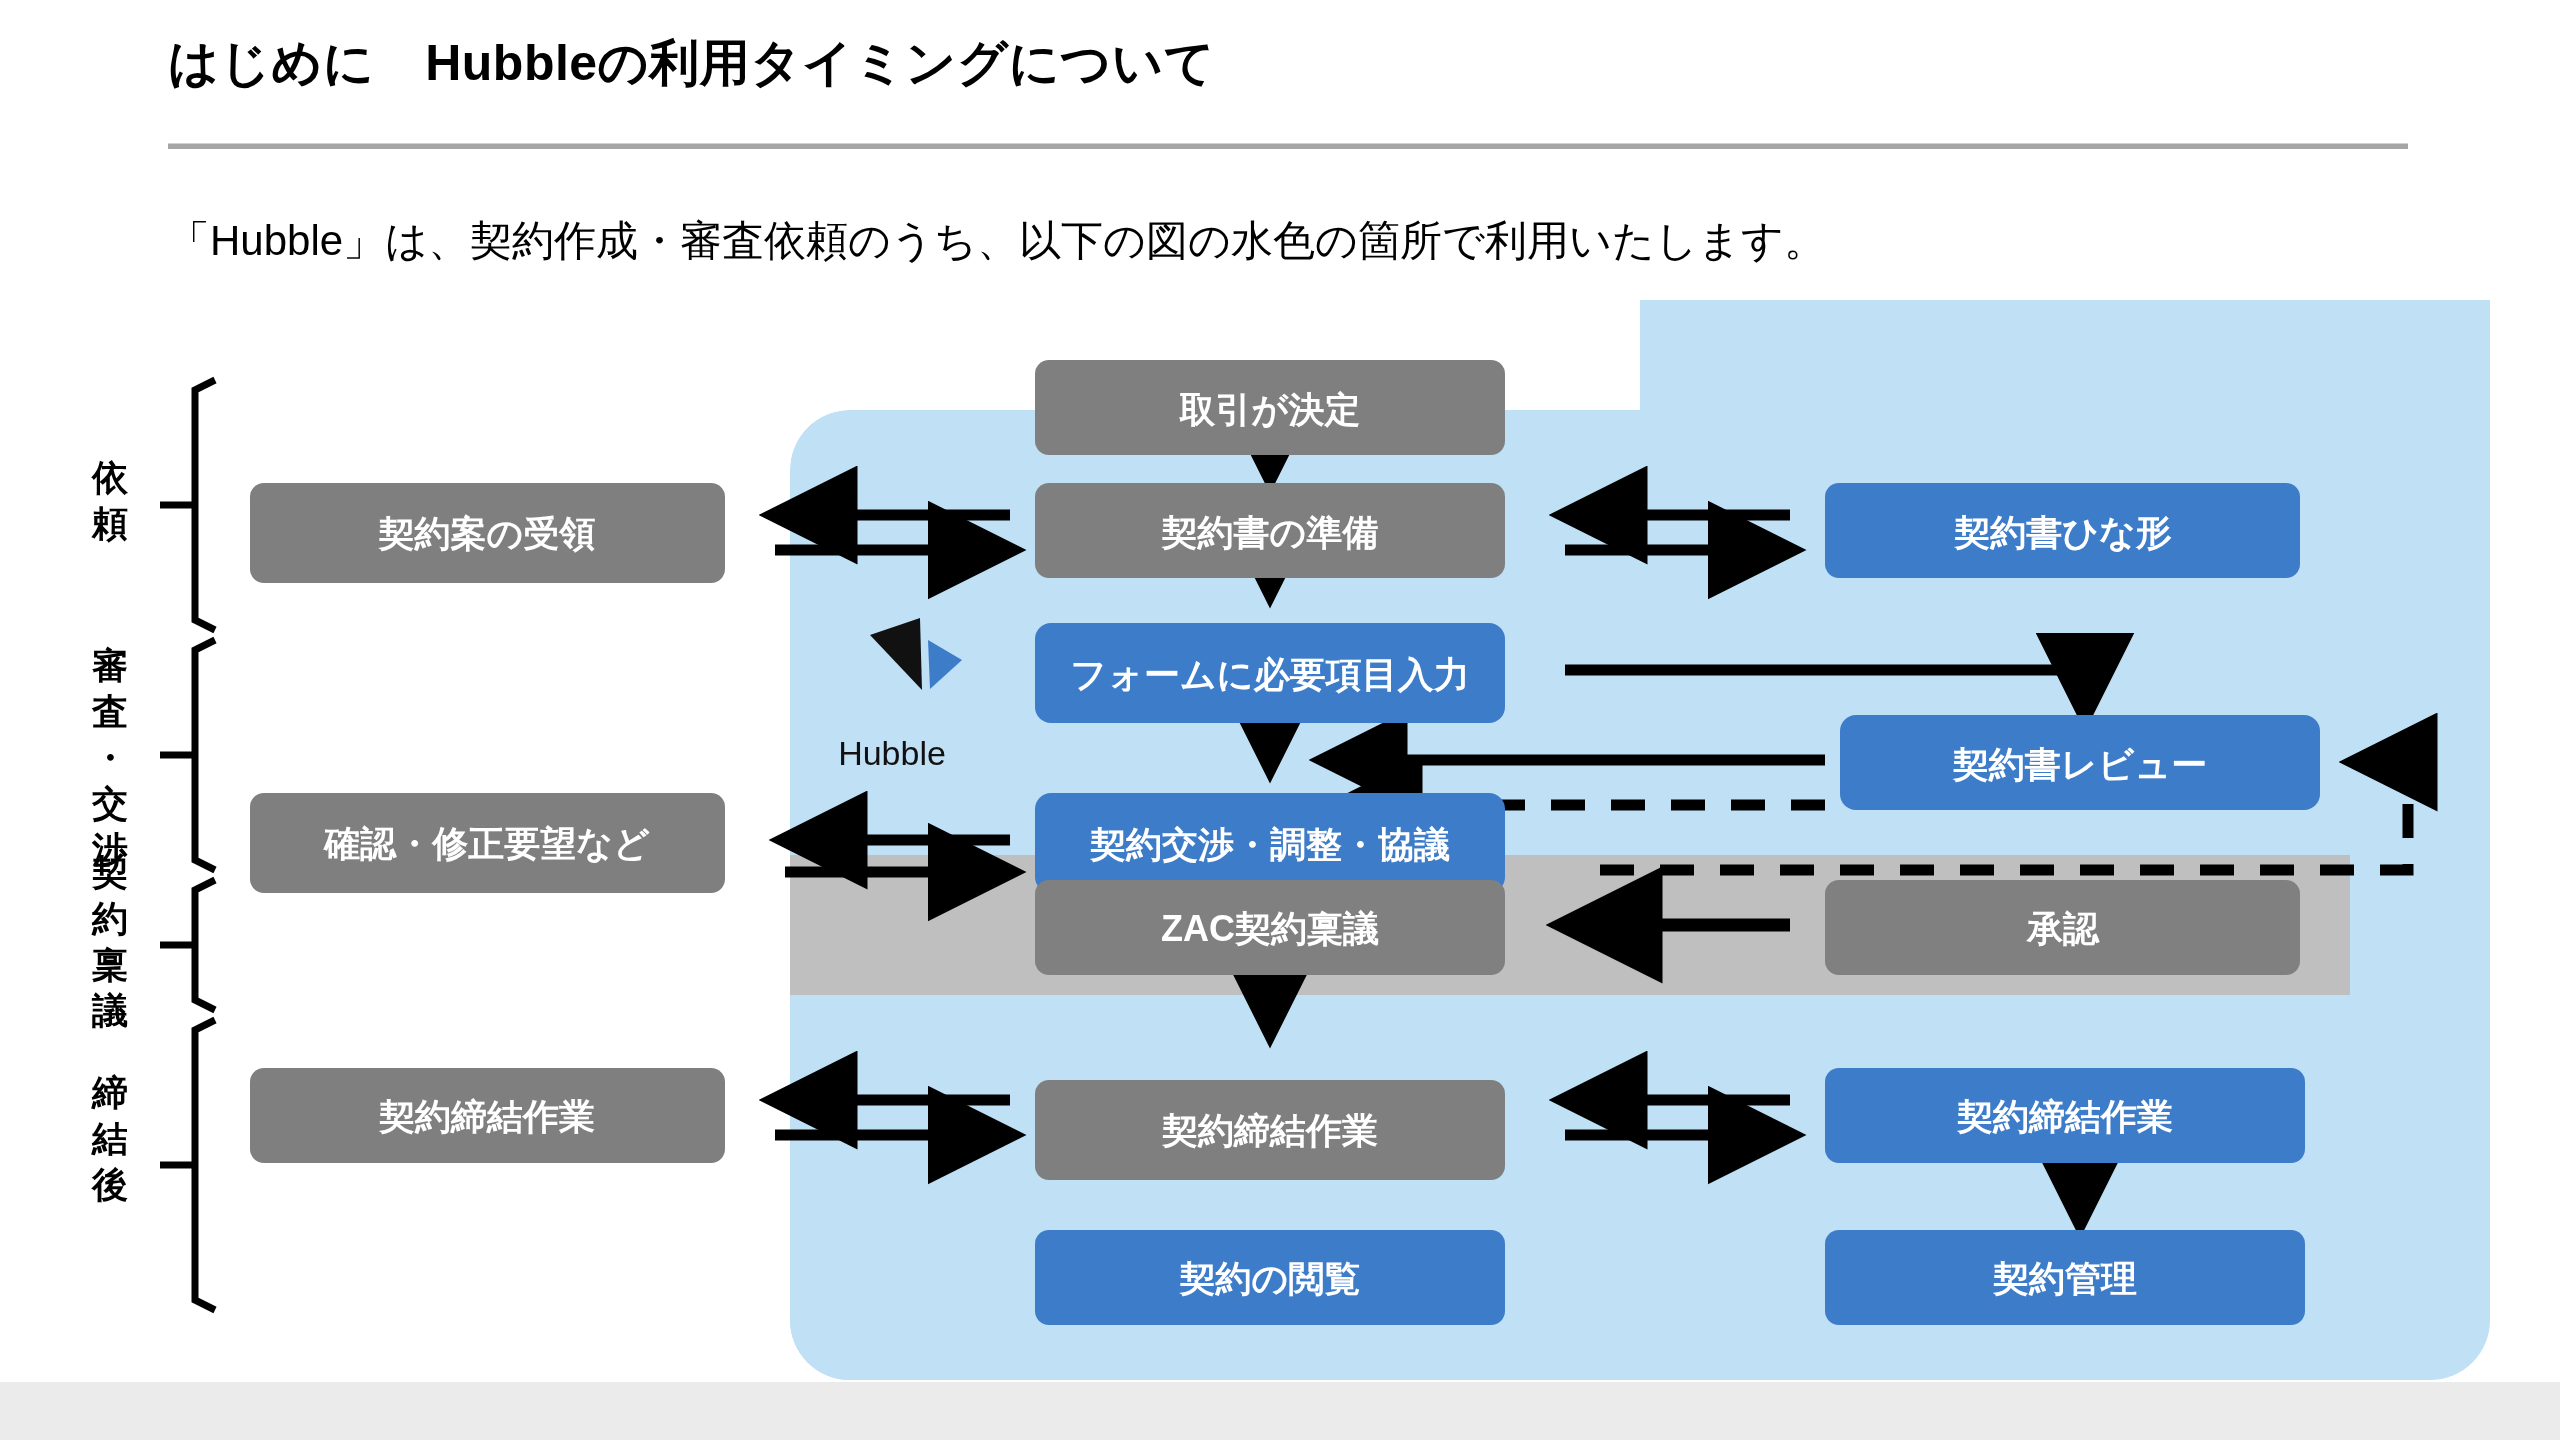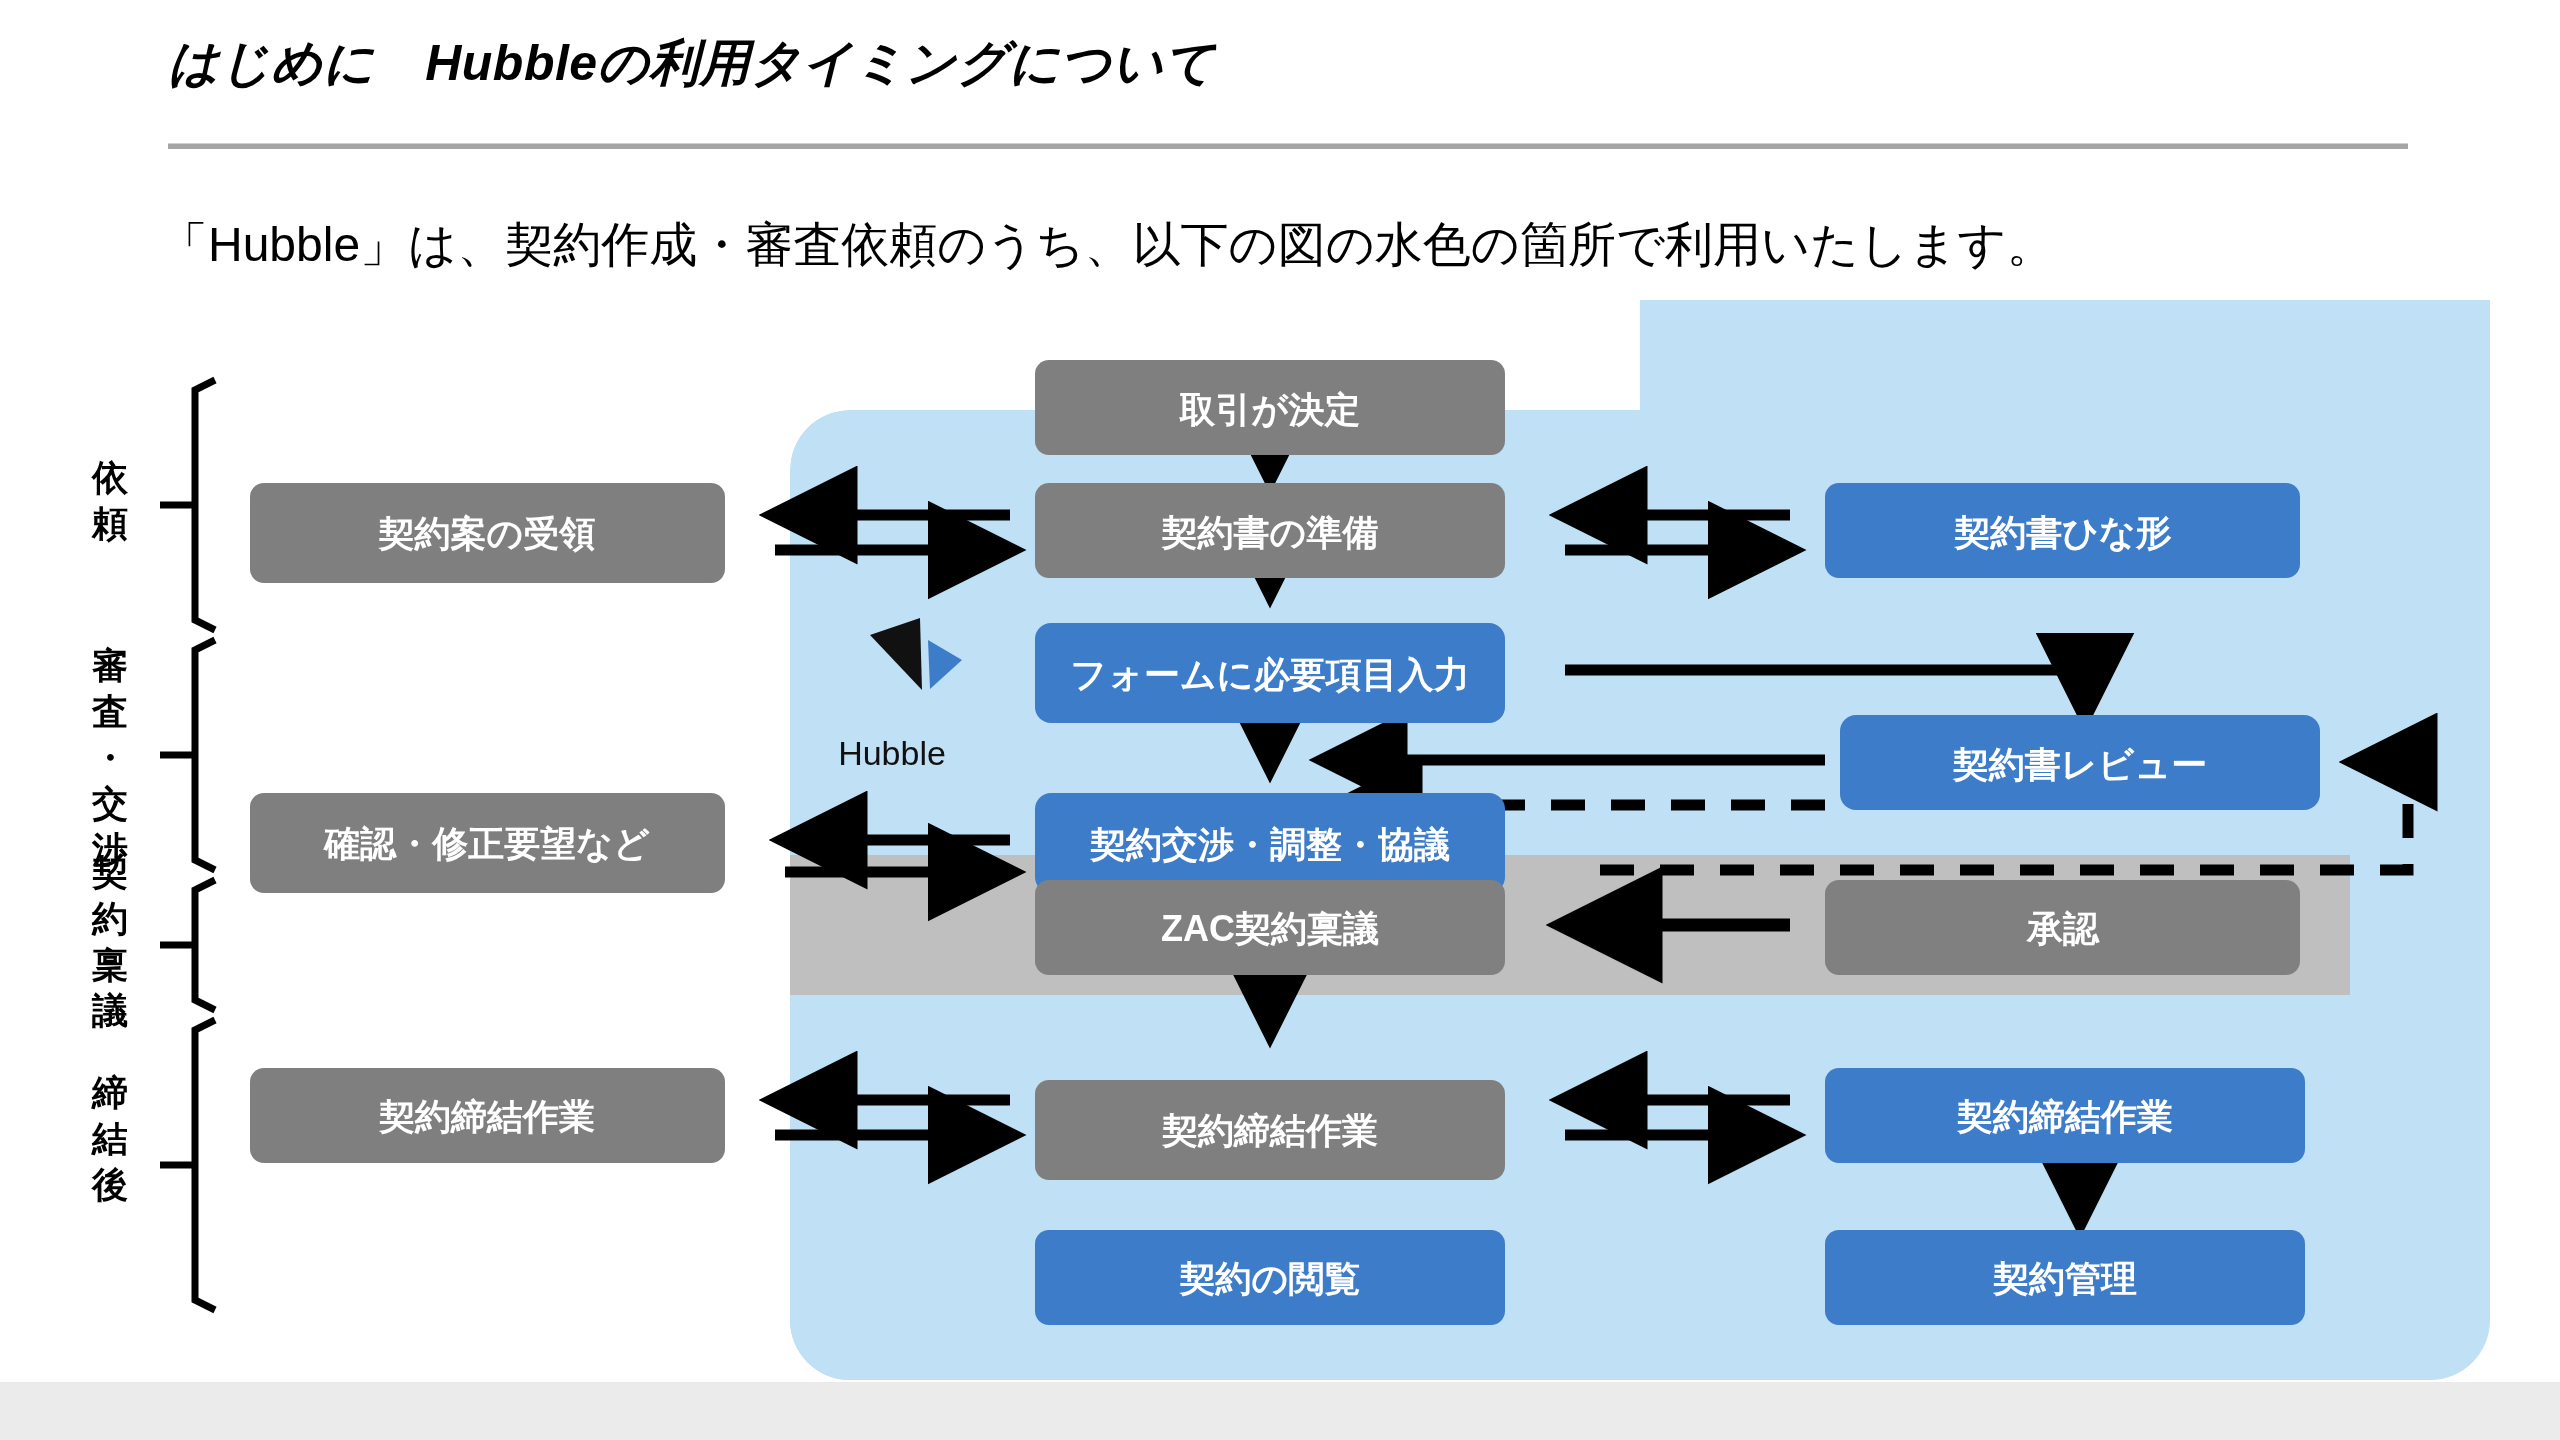--- a/index.html
+++ b/index.html
@@ -16,33 +16,32 @@
   }
   
   .title{
     position:absolute;
     left:168px;top:30px;
     font-size:50px;
     font-weight:bold;
     color:#000000;
     letter-spacing:0.5px;
     white-space:pre;
-    font-style:italic;
   }
   .title-rule{
     position:absolute;
     left:168px;top:143px;
     width:2240px;height:5px;
     background:#a6a6a6;
     border-top:1px solid #d0d0d0;
   }
   .subtitle{
     position:absolute;
-    left:160px;top:213px;
-    font-size:48px;
+    left:168px;top:213px;
+    font-size:42px;
     color:#000000;
     white-space:pre;
   }
   
   .diagram{
     position:absolute;
     left:0;top:300px;
     width:2560px;height:1090px;
   }
   .diagram svg{display:block;}

